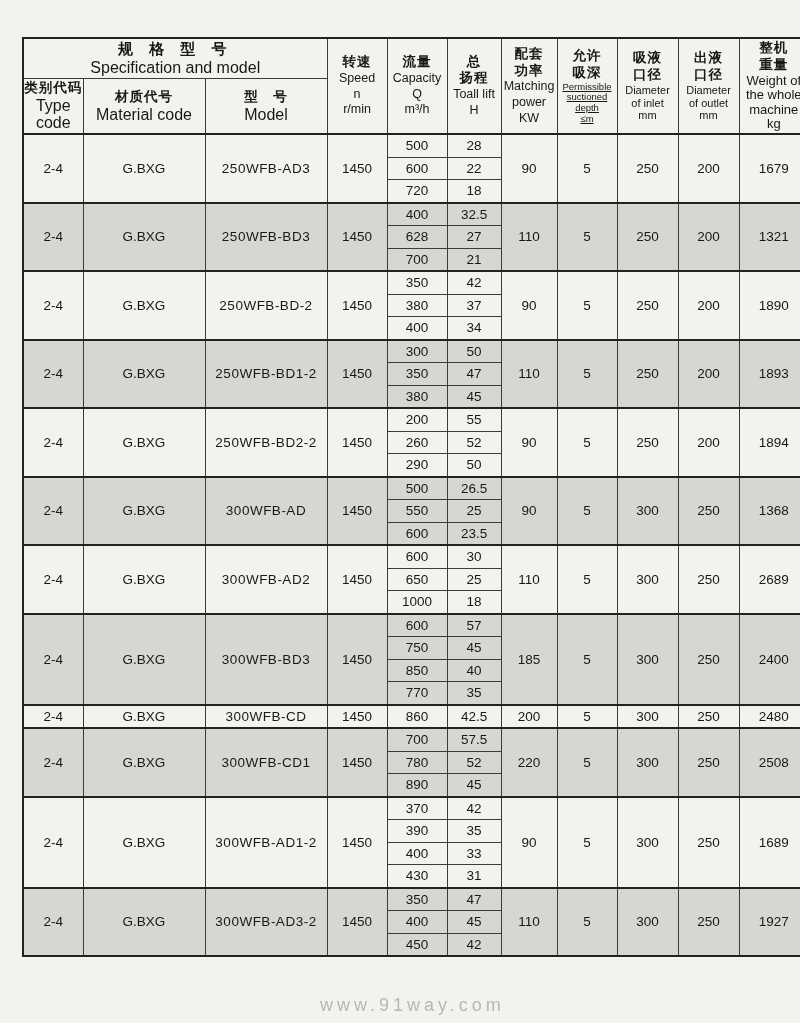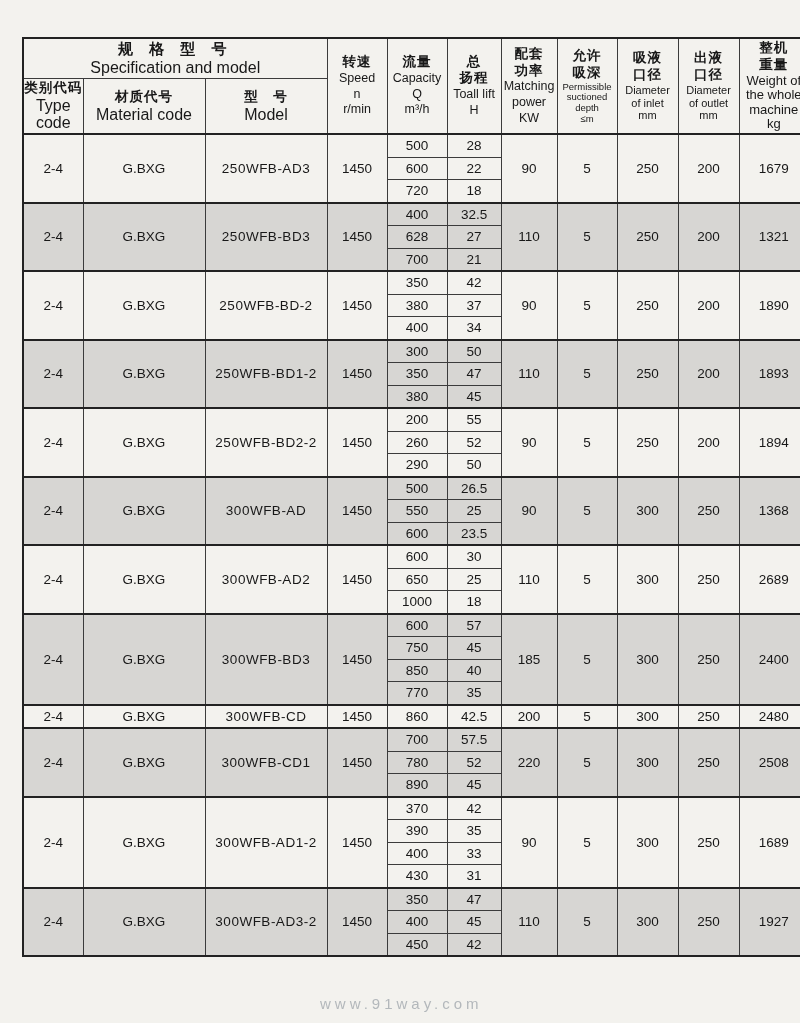--- a/index.html
+++ b/index.html
@@ -22,31 +22,31 @@
     border:1px solid #3b3b3b;text-align:center;vertical-align:middle;
     padding:0;overflow:hidden;
   }
   thead tr.h1{height:40px;}
   thead tr.h2{height:56px;}
   thead th{font-weight:normal;background:transparent;}
   thead{border-bottom:2px solid #222;}
   .cn{font-weight:bold;font-size:13.5px;line-height:1.25;letter-spacing:1px;}
   .spec-th .cn{font-size:15px;letter-spacing:6px;}
   .en{font-size:16px;line-height:1.08;}
-  .th-suction .en{font-size:9.5px;line-height:1.12;}
+  .th-suction .en{font-size:9.5px;line-height:1.12;text-decoration:underline;}
   .th-inlet .en,.th-outlet .en{font-size:11px;line-height:1.15;}
   .th-weight .en{font-size:13px;line-height:1.12;}
   .th-speed .en,.th-capacity .en,.th-lift .en,.th-power .en{font-size:12.5px;line-height:1.25;}
   tbody td{font-size:13.5px;height:21.5px;}
   td.c-model{letter-spacing:.5px;}
   tr.g-start td{border-top:2px solid #222;}
   tr.shade td{background:#d7d6d3;}
   .watermark{
     position:absolute;left:320px;top:995px;
-    font-size:15px;letter-spacing:4px;
+    font-size:18px;letter-spacing:4px;
     color:rgba(145,152,160,.65);
   }
 </style>
 </head>
 <body>
 
 <div class="page" style="background: rgb(243, 242, 238);">
 
   <table class="spec" id="spec-table">
     <colgroup>

